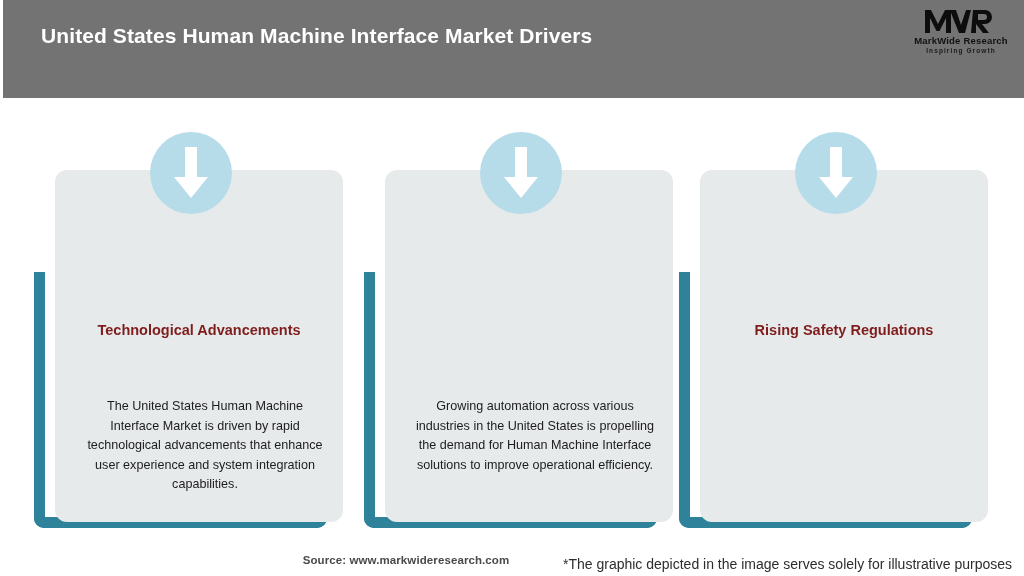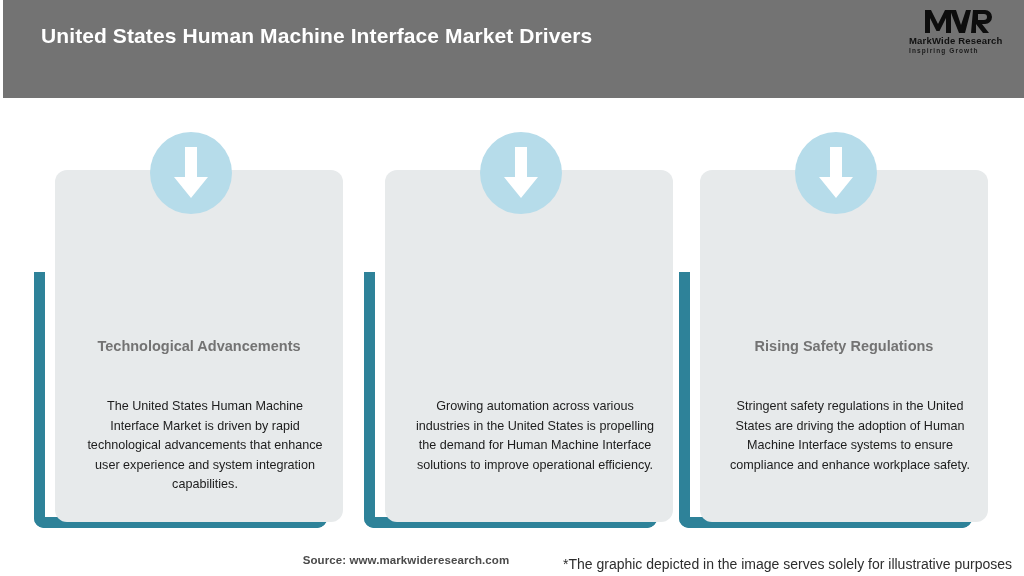--- a/index.html
+++ b/index.html
@@ -35,21 +35,21 @@
     white-space: nowrap;
   }
 
   
   .logo {
     position: absolute;
     right: 14px;
     top: 8px;
     width: 104px;
     height: 50px;
-    text-align: left;
+    text-align: center;
   }
   .logo-mark {
     display: block;
     height: 26px;
     line-height: 26px;
   }
   .logo-mark svg { display: block; margin: 0 auto; }
   .logo-name {
     display: block;
     font-size: 9.5px;
@@ -130,23 +130,22 @@
   }
 
   .card-title {
     position: absolute;
     left: 14px;
     top: 151px;
     width: 260px;
     text-align: center;
     font-size: 14.5px;
     font-weight: bold;
-    color: #737373;
+    color: #7f1d1d;
     line-height: 18px;
-    margin-top: 16px;
   }
 
   .card-body {
     position: absolute;
     left: 28px;
     top: 227px;
     width: 244px;
     font-size: 12.6px;
     color: #1c1c1c;
     line-height: 19.5px;
@@ -221,21 +220,20 @@
       <svg width="36" height="52" viewBox="0 0 36 52" aria-hidden="true">
         <polygon points="12,0 24,0 24,30 35,30 18,51 1,30 12,30" fill="#ffffff"></polygon>
       </svg>
     </div>
   </div>
 
   <div class="card-wrap c2">
     <div class="u-frame"></div>
     <div class="card">
       <div class="card-title">Rising Safety Regulations</div>
-      <div class="card-body">Stringent safety regulations in the United States are driving the adoption of Human Machine Interface systems to ensure compliance and enhance workplace safety.</div>
     </div>
     <div class="icon-circle">
       <svg width="36" height="52" viewBox="0 0 36 52" aria-hidden="true">
         <polygon points="12,0 24,0 24,30 35,30 18,51 1,30 12,30" fill="#ffffff"></polygon>
       </svg>
     </div>
   </div>
 
 </div>
 

